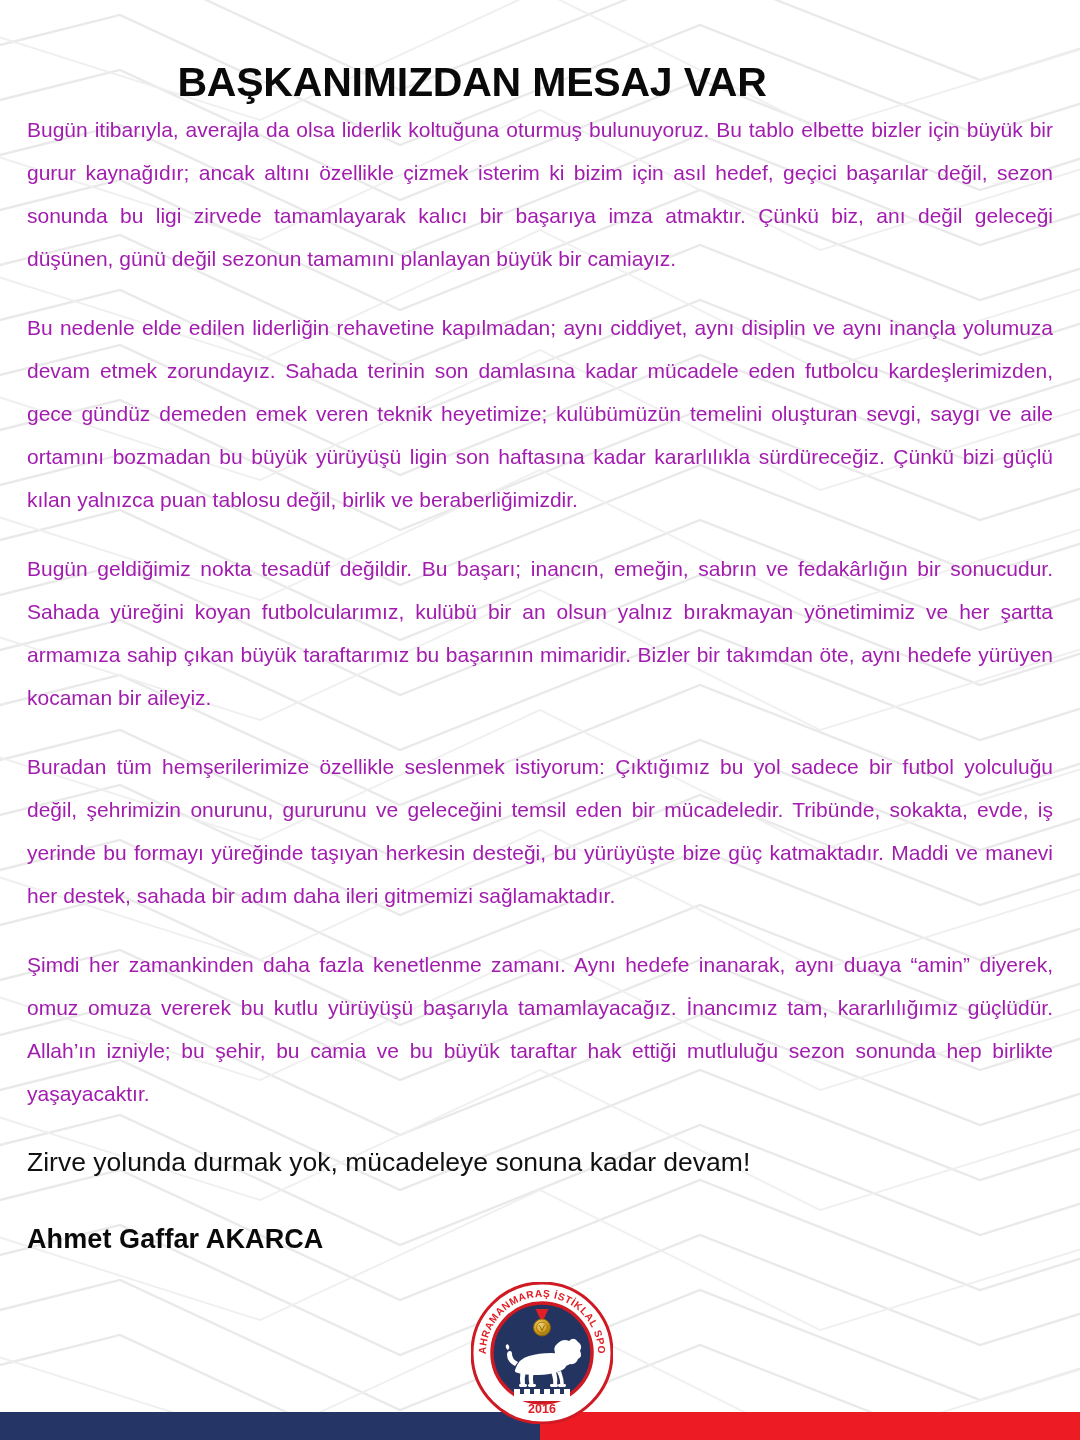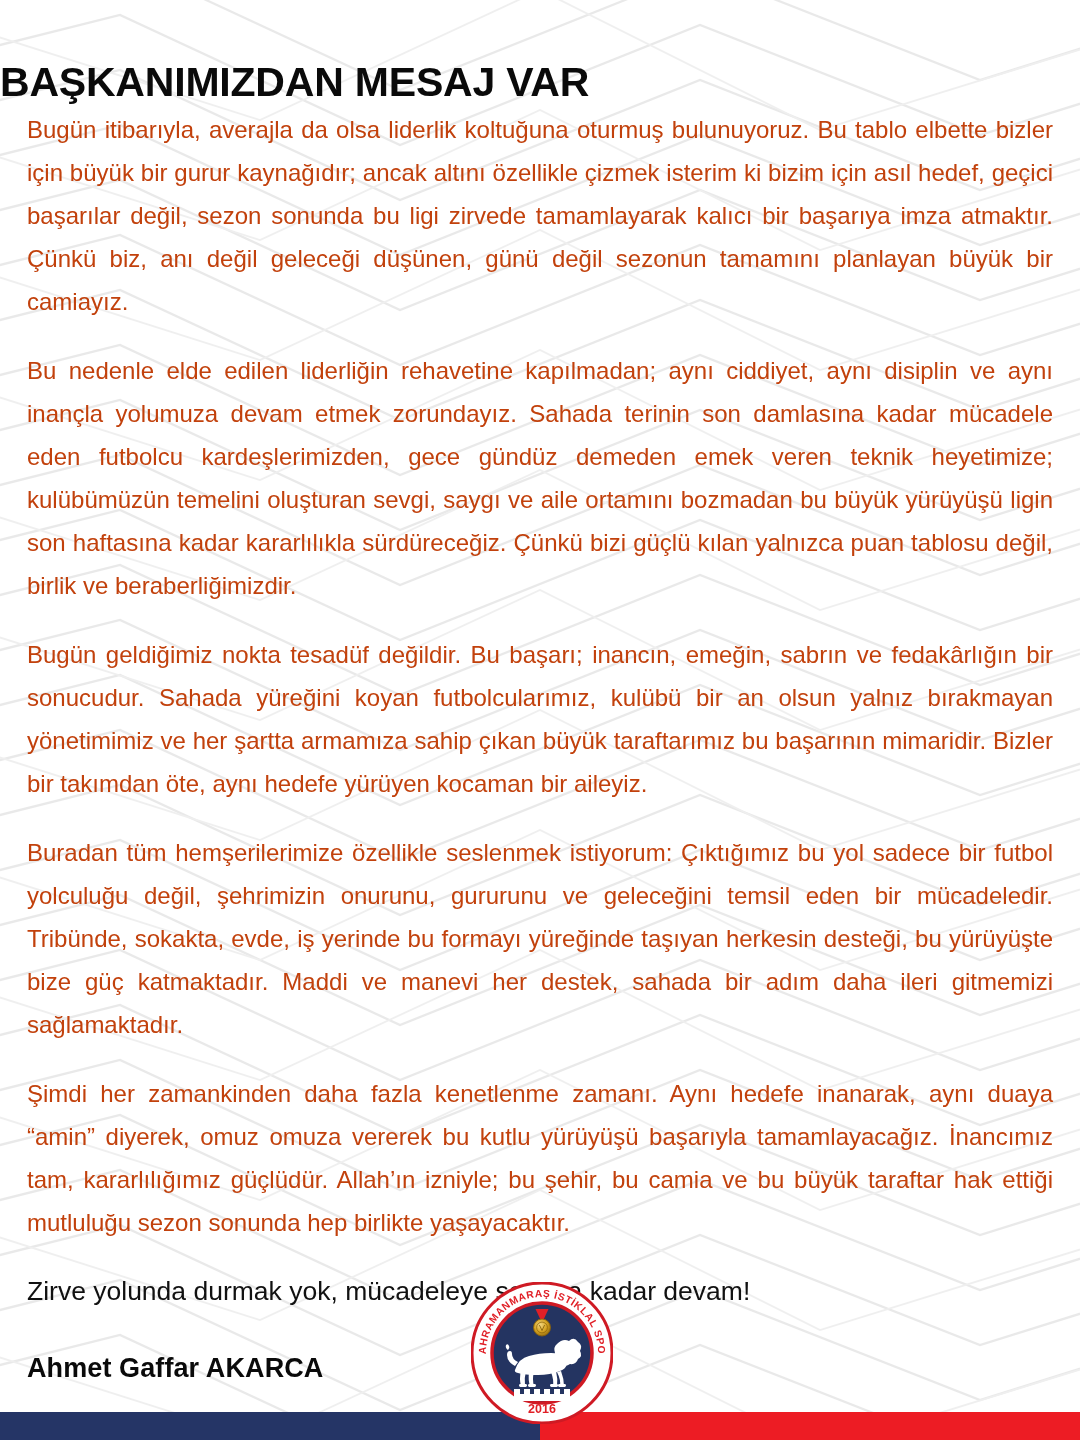--- a/index.html
+++ b/index.html
@@ -41,41 +41,42 @@
   
   .content {
     position: relative;
     z-index: 2;
     padding: 0;
   }
 
   .doc-title {
     position: absolute;
     top: 33px;
-    left: 0;
+    left: 16px;
     width: 912px;
+    text-align: center;
     font-size: 41px;
     font-weight: bold;
     letter-spacing: -0.2px;
     color: #0a0a0a;
     line-height: 1.1;
   }
 
   .body-block {
     position: absolute;
     top: 108px;
     left: 27px;
     width: 1026px;
   }
 
   .para {
     margin: 0 0 26px 0;
-    font-size: 24px;
+    font-size: 21px;
     line-height: 43px;
-    color: #c2410c;
+    color: #a21caf;
     text-align: justify;
     text-justify: inter-word;
     -webkit-hyphens: none;
     hyphens: none;
   }
   .para:last-of-type {
     margin-bottom: 0;
   }
 
   .closing-line {

